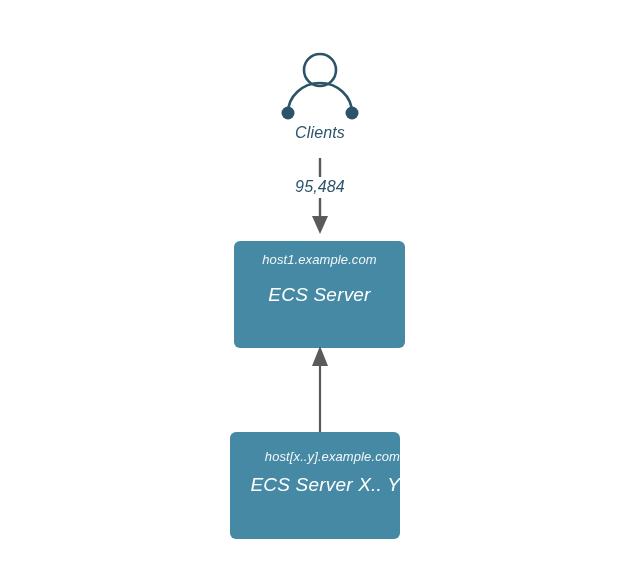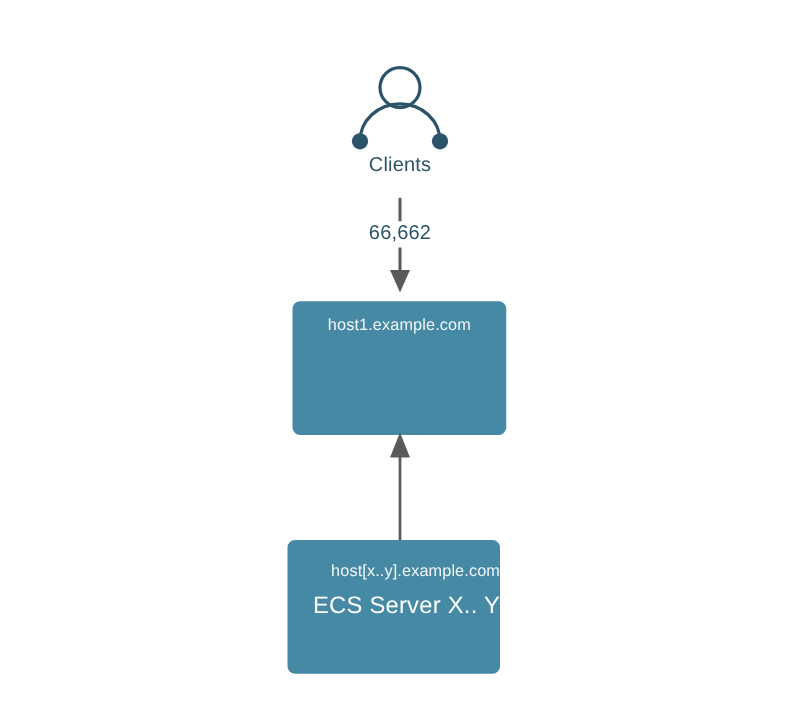--- a/index.html
+++ b/index.html
@@ -11,20 +11,21 @@
   body {
     font-family: "Liberation Sans", sans-serif;
     -webkit-font-smoothing: antialiased;
   }
   #diagram-canvas {
     position: relative;
     width: 630px;
     height: 580px;
     background: #ffffff;
     overflow: hidden;
+    font-style: italic;
   }
 
   
   .actor-group {
     position: absolute;
     left: 270px;
     top: 44px;
     width: 100px;
     height: 110px;
   }
@@ -136,24 +137,25 @@
     </span>
     <span class="actor-label">Clients</span>
   </div>
 
   <span class="connector conn-top">
     <svg width="50" height="76" viewBox="0 0 50 76">
       <line x1="25" y1="0" x2="25" y2="68" stroke="#5a5a5a" stroke-width="2.4"></line>
       <polygon points="25,76 17,58 33,58" fill="#5a5a5a"></polygon>
     </svg>
   </span>
-  <span class="conn-label">66,662</span>
+  <span class="conn-label">95,484</span>
 
   <div class="node node-server">
     <span class="node-host">host1.example.com</span>
+    <span class="node-title">ECS Server</span>
   </div>
 
   <span class="connector conn-bottom">
     <svg width="50" height="92" viewBox="0 0 50 92">
       <line x1="25" y1="92" x2="25" y2="10" stroke="#5a5a5a" stroke-width="2.2"></line>
       <polygon points="25,2 17,22 33,22" fill="#5a5a5a"></polygon>
     </svg>
   </span>
 
   <div class="node node-agents">

